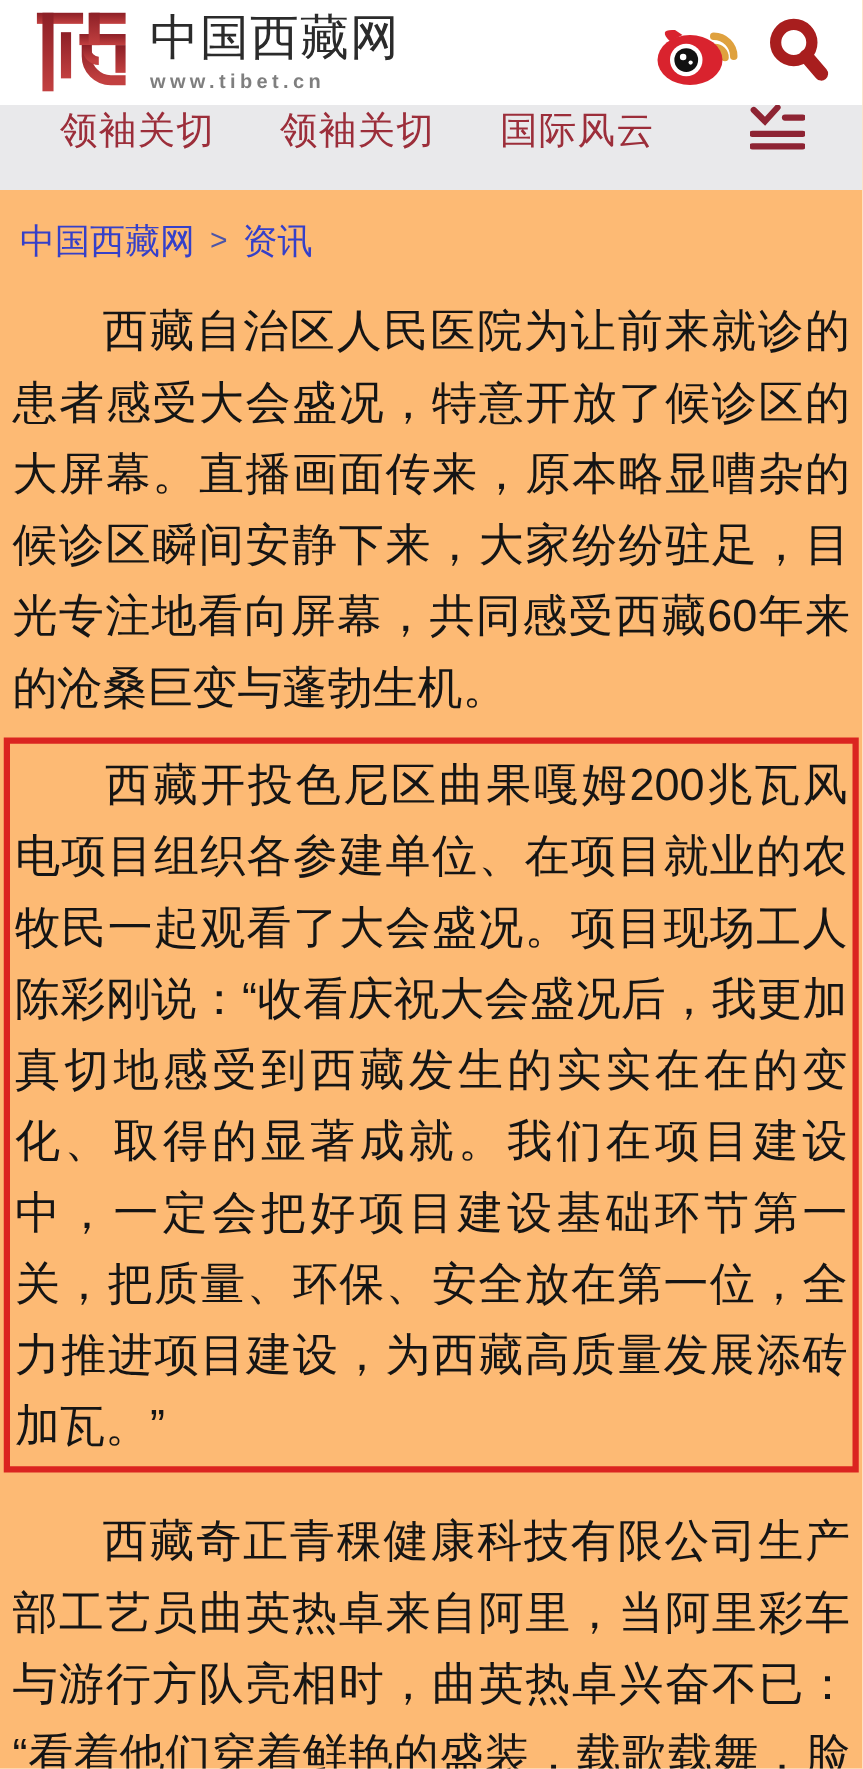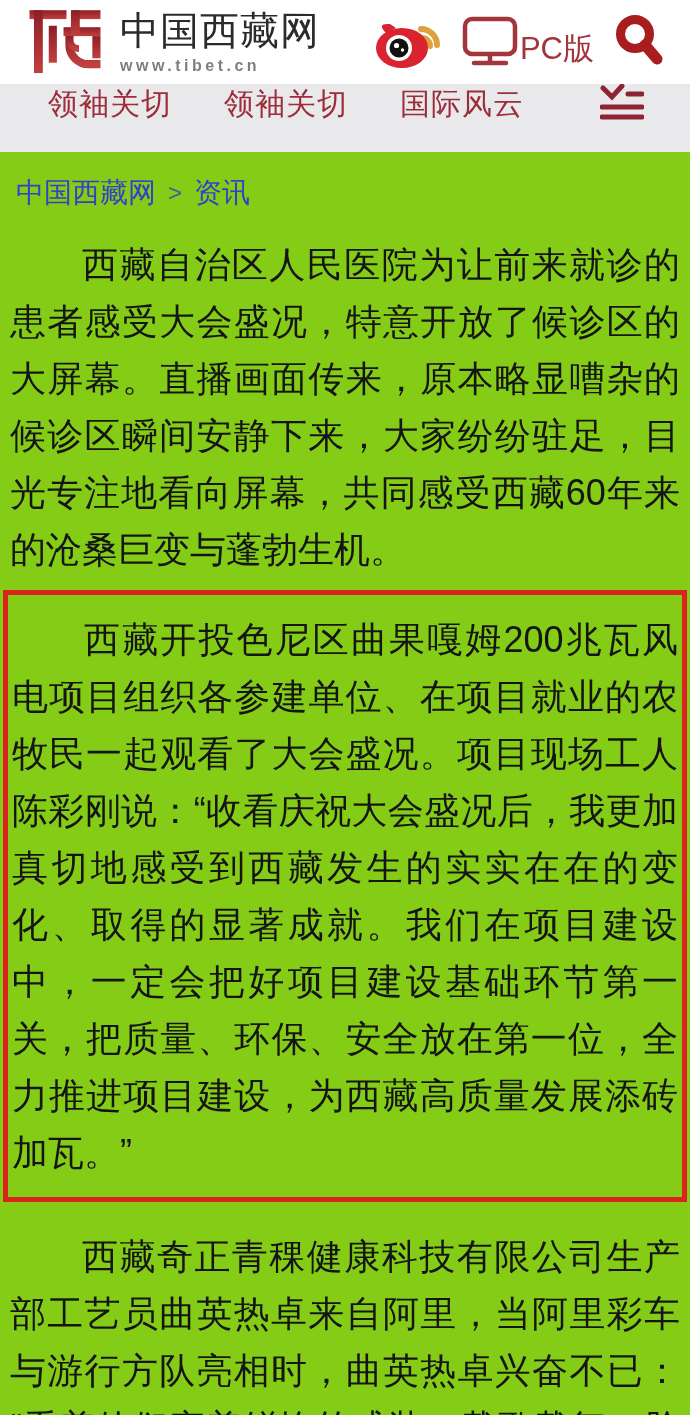--- a/index.html
+++ b/index.html
@@ -2,21 +2,21 @@
 <html lang="zh"><head>
 <meta charset="utf-8">
 <style>
   * { margin: 0; padding: 0; box-sizing: border-box; }
   html, body { background: #fff; }
   body {
     width: 690px; height: 1415px; overflow: hidden;
     font-family: "Liberation Sans", "DejaVu Sans", sans-serif;
     color: #151515;
   }
-  .page { width: 690px; height: 1415px; overflow: hidden; background: #84cc16; }
+  .page { width: 690px; height: 1415px; overflow: hidden; background: #fdba74; }
 
   
   .site-header {
     height: 84px; background: #fff;
     display: flex; align-items: center; justify-content: space-between;
     padding: 0 24px 0 26px;
   }
   .logo-group { display: flex; align-items: center; gap: 16px; }
   .logo-mark { width: 78px; height: 68px; display: block; }
   .logo-text { display: flex; flex-direction: column; line-height: 1; }
@@ -50,21 +50,21 @@
   
   .article { padding: 0 10px; }
   .article p {
     font-size: 36px; line-height: 57px; color: #151515;
     text-indent: 2em; text-align: justify;
     margin-top: 14px;
   }
   .highlight-box {
     border: 5px solid #db2420;
     margin: 12px -7px 26px;
-    padding: 16px 4px;
+    padding: 4px 4px;
   }
   .highlight-box p { margin-top: 0; }
 </style>
 </head>
 <body>
 
 <div class="page">
 
   <header class="site-header">
     <div class="logo-group">
@@ -102,28 +102,20 @@
           <path d="M50 23 A8 8 0 0 1 58 31"></path>
         </g>
         <path d="M14 18 Q4 8 18 9 L24 13 Z" fill="#d9232e"></path>
         <ellipse cx="30" cy="33" rx="26" ry="20" fill="#d9232e"></ellipse>
         <circle cx="27" cy="33" r="13" fill="#ffffff"></circle>
         <circle cx="27" cy="33" r="9.5" fill="#111111"></circle>
         <circle cx="24.5" cy="30.5" r="2.6" fill="#ffffff"></circle>
         <circle cx="30.5" cy="35" r="1.7" fill="#ffffff"></circle>
       </svg>
 
-      <div class="pc-version">
-        <svg width="56" height="52" viewBox="0 0 56 52" aria-hidden="true">
-          <rect x="3" y="3" width="50" height="35" rx="7" fill="none" stroke="#a3353c" stroke-width="4.5"></rect>
-          <line x1="28" y1="38" x2="28" y2="45" stroke="#a3353c" stroke-width="4.5"></line>
-          <line x1="12" y1="47" x2="44" y2="47" stroke="#a3353c" stroke-width="4.5" stroke-linecap="round"></line>
-        </svg>
-        <span class="pc-label">PC版</span>
-      </div>
 
       <svg width="54" height="58" viewBox="0 0 54 58" aria-hidden="true">
         <circle cx="23" cy="21" r="14.5" fill="none" stroke="#a81e1e" stroke-width="9"></circle>
         <line x1="33" y1="32" x2="45" y2="46" stroke="#a81e1e" stroke-width="11" stroke-linecap="round"></line>
       </svg>
     </div>
   </header>
 
   <nav class="primary-nav">
     <a class="nav-item" href="#">领袖关切</a>

